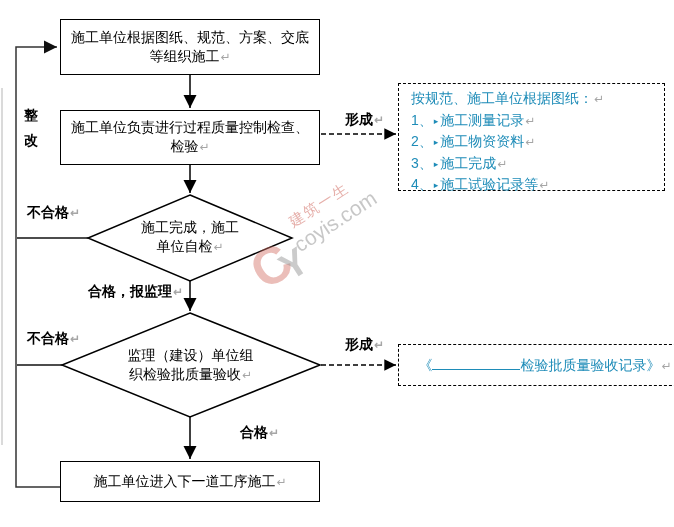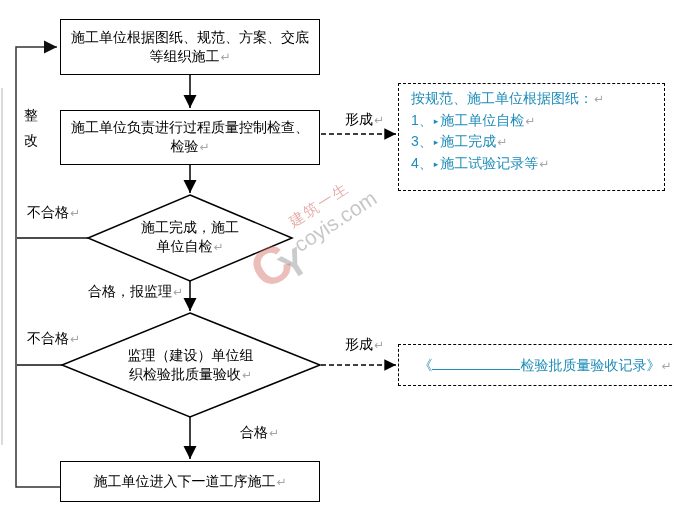--- a/index.html
+++ b/index.html
@@ -14,21 +14,21 @@
     font-size:14px;line-height:19px;box-sizing:border-box;
   }
   #box-start{left:60px;top:19px;width:260px;height:56px;padding:0 10px;}
   #box-check{left:60px;top:110px;width:260px;height:55px;padding:0 10px;}
   #box-next{left:60px;top:461px;width:260px;height:41px;}
   .diamond-text{
     position:absolute;z-index:4;text-align:center;font-size:14px;line-height:19px;
   }
   #d1-text{left:140px;top:218px;width:100px;}
   #d2-text{left:127px;top:346px;width:127px;}
-  .lbl{position:absolute;z-index:4;font-size:14px;line-height:18px;white-space:nowrap;}
+  .lbl{position:absolute;z-index:4;font-size:14px;line-height:18px;white-space:nowrap;font-weight:bold;}
   #lbl-rectify{left:21px;top:103px;line-height:25px;width:20px;white-space:normal;text-align:center;}
   #lbl-fail1{left:27px;top:203px;}
   #lbl-passreport{left:88px;top:282px;}
   #lbl-fail2{left:27px;top:329px;}
   #lbl-pass{left:200px;top:423px;margin-left:40px;}
   #lbl-form1{left:345px;top:110px;}
   #lbl-form2{left:345px;top:335px;}
   .ret{color:#a6a6a6;font-size:12px;margin-left:1px;}
   .dashed-box{
     position:absolute;border:1.5px dashed #000;background:#fff;z-index:4;box-sizing:border-box;
@@ -128,21 +128,24 @@
   </div>
   <div class="lbl" id="lbl-form2">
     <span>形成</span><span class="ret">↵</span>
   </div>
 
   <div class="dashed-box" id="doc-box">
     <div class="doc-line">
       <span>按规范、施工单位根据图纸：</span><span class="ret">↵</span>
     </div>
     <div class="doc-line">
-      <span>1、</span><span class="tabmark">▸</span><span>施工单位自检</span><span class="ret">↵</span>
+      <span>1、</span><span class="tabmark">▸</span><span>施工测量记录</span><span class="ret">↵</span>
+    </div>
+    <div class="doc-line">
+      <span>2、</span><span class="tabmark">▸</span><span>施工物资资料</span><span class="ret">↵</span>
     </div>
     <div class="doc-line">
       <span>3、</span><span class="tabmark">▸</span><span>施工完成</span><span class="ret">↵</span>
     </div>
     <div class="doc-line">
       <span>4、</span><span class="tabmark">▸</span><span>施工试验记录等</span><span class="ret">↵</span>
     </div>
   </div>
 
   <div class="dashed-box" id="record-box">

